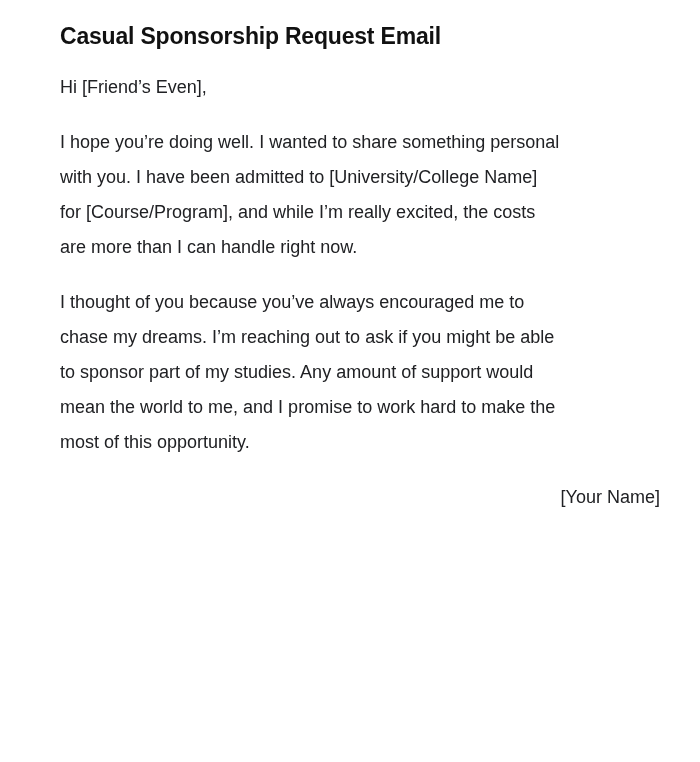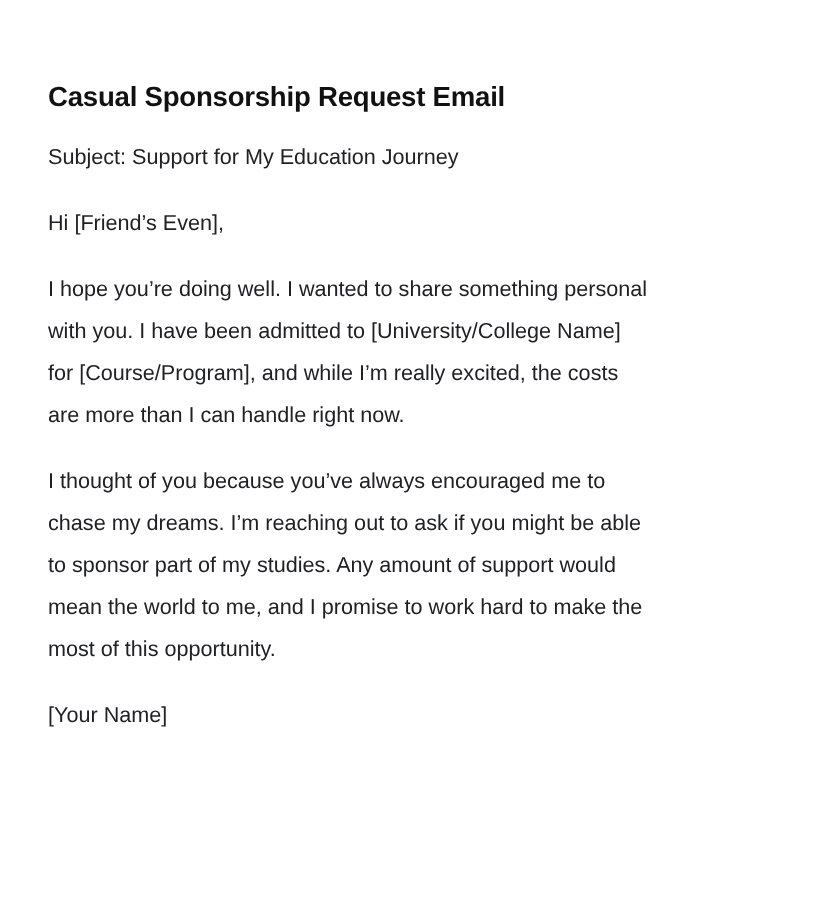--- a/index.html
+++ b/index.html
@@ -15,50 +15,49 @@
   body {
     width: 700px;
     min-height: 762px;
     font-family: "Liberation Sans", sans-serif;
     color: var(--text);
     -webkit-font-smoothing: antialiased;
   }
   .doc {
     box-sizing: border-box;
     width: 700px;
-    padding: 22px 40px 40px 40px;
+    padding: 22px 40px 40px 60px;
     background: var(--bg);
-    margin-top: 44px;
   }
   .doc-title {
     margin: 0 0 18px 0;
     font-size: 23px;
     font-weight: 700;
     line-height: 1.3;
     letter-spacing: -0.2px;
     color: var(--heading);
   }
   .doc-par {
     margin: 0 0 20px 0;
     font-size: 18px;
     font-weight: 400;
     line-height: 35px;
     white-space: pre-line; 
   }
   .doc-par:last-child {
     margin-bottom: 0;
+    text-align: right;
   }
 </style>
 </head>
 <body>
 
 <main class="doc">
   <h1 class="doc-title">Casual Sponsorship Request Email</h1>
 
-  <p class="doc-par">Subject: Support for My Education Journey</p>
 
   <p class="doc-par">Hi [Friend’s Even],</p>
 
   <p class="doc-par">I hope you’re doing well. I wanted to share something personal
 with you. I have been admitted to [University/College Name]
 for [Course/Program], and while I’m really excited, the costs
 are more than I can handle right now.</p>
 
   <p class="doc-par">I thought of you because you’ve always encouraged me to
 chase my dreams. I’m reaching out to ask if you might be able

